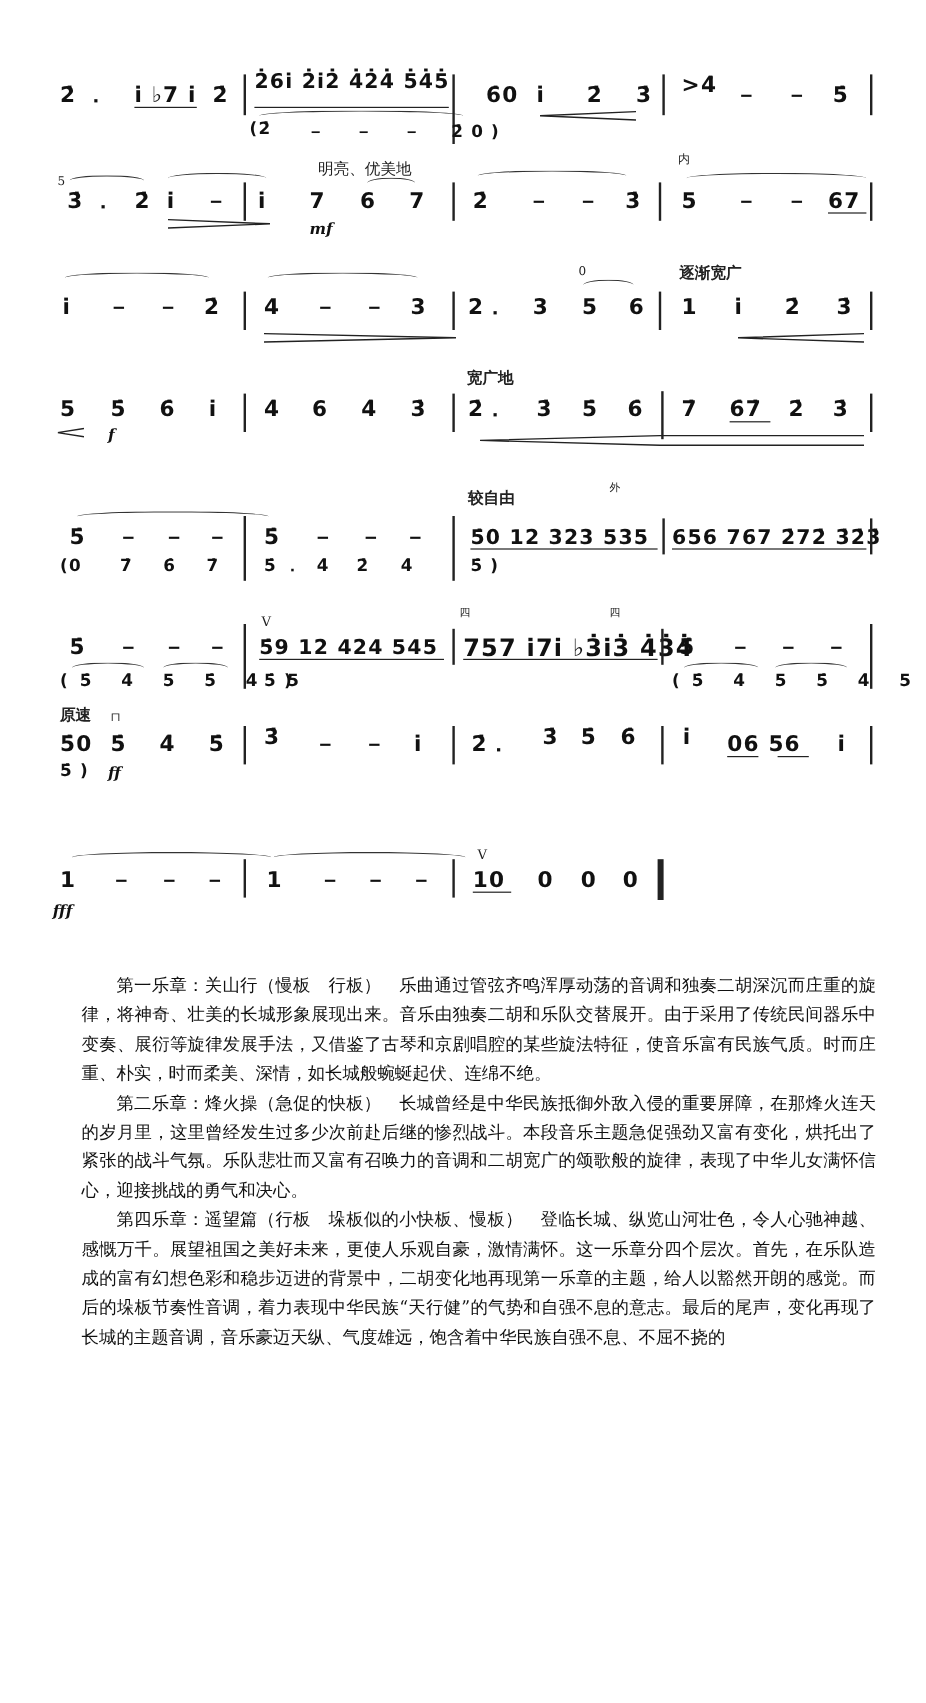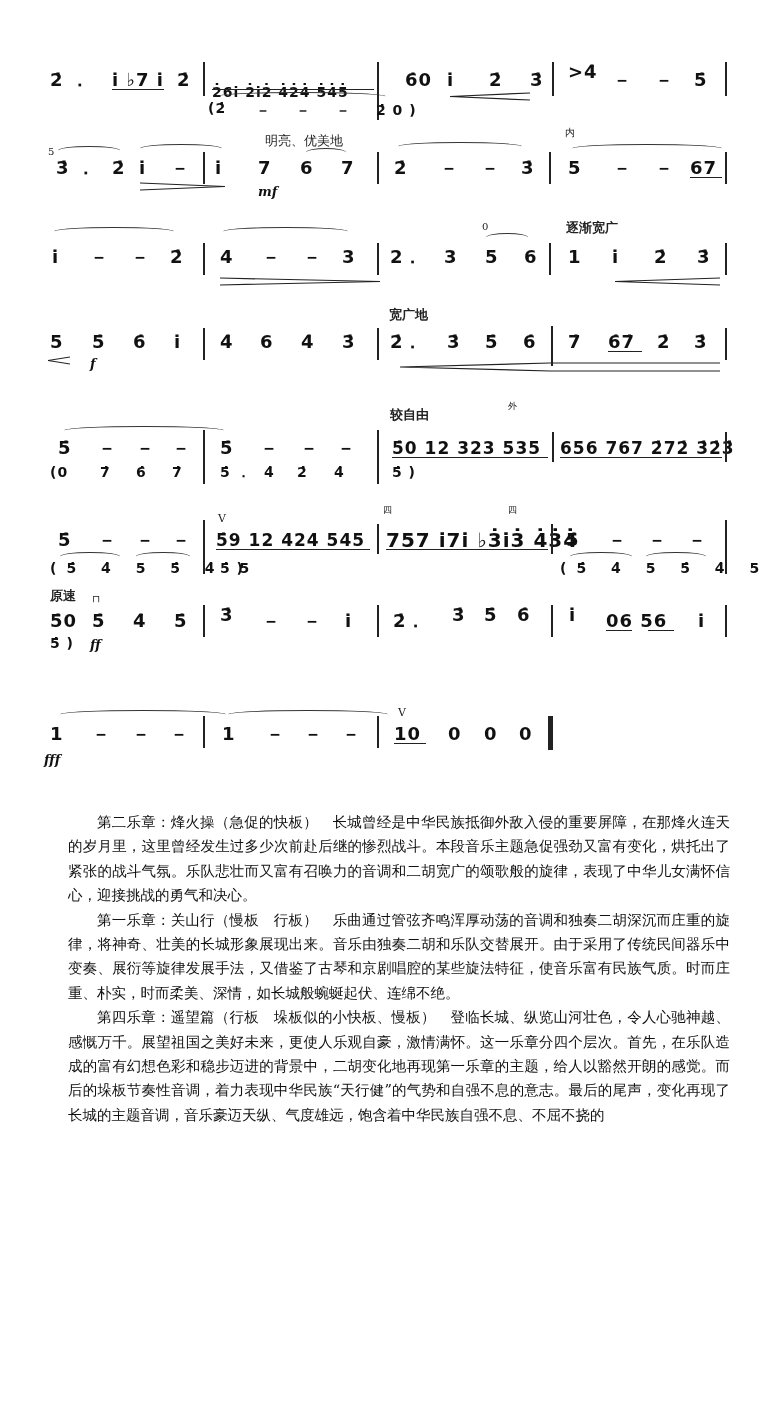--- a/index.html
+++ b/index.html
@@ -25,21 +25,21 @@
 <body>
 
 <div class="score">
 
   <div class="sys" style="top:0;height:120px;">
     <span class="n" style="left:50px;top:70px;">2̇ ．</span>
     <span class="n" style="left:112px;top:70px;">i̇ ♭7 i̇</span>
     <span class="ul" style="left:112px;top:89px;width:52px;"></span>
     <span class="n" style="left:177px;top:70px;">2̇</span>
     <span class="bar" style="left:203px;top:62px;height:34px;"></span>
-    <span class="n" style="left:212px;top:82px;font-size:14px;">2̇6i̇ 2̇i̇2̇ 4̇2̇4̇ 5̇4̇5̇</span>
+    <span class="n" style="left:212px;top:58px;font-size:17px;">2̇6i̇ 2̇i̇2̇ 4̇2̇4̇ 5̇4̇5̇</span>
     <span class="ul" style="left:212px;top:89px;width:162px;"></span>
     <span class="n sm" style="left:208px;top:100px;">(2̇</span>
     <span class="n sm" style="left:256px;top:102px;">－</span>
     <span class="n sm" style="left:296px;top:102px;">－</span>
     <span class="n sm" style="left:336px;top:102px;">－</span>
     <span class="slur" style="left:216px;top:92px;width:170px;"></span>
     <span class="bar" style="left:377px;top:62px;height:58px;"></span>
     <span class="n" style="left:392px;top:70px;margin-left:13px;">6̇0</span>
     <span class="n sm" style="left:376px;top:102px;">2̇ 0 )</span>
     <span class="n" style="left:447px;top:70px;">i̇</span>
@@ -276,16 +276,16 @@
     <span class="n" style="left:394px;top:44px;">10</span>
     <span class="ul" style="left:394px;top:63px;width:32px;"></span>
     <span class="n" style="left:448px;top:44px;">0</span>
     <span class="n" style="left:484px;top:44px;">0</span>
     <span class="n" style="left:519px;top:44px;">0</span>
     <span class="bar dbl" style="left:548px;top:36px;height:34px;"></span>
   </div>
 </div>
 
 <div class="text">
+  <p><span>第一乐章：关山行（慢板　行板）</span>　<span>乐曲通过管弦齐鸣浑厚动荡的音调和独奏二胡深沉而庄重的旋律，将神奇、壮美的长城形象展现出来。音乐由独奏二胡和乐队交替展开。由于采用了传统民间器乐中变奏、展衍等旋律发展手法，又借鉴了古琴和京剧唱腔的某些旋法特征，使音乐富有民族气质。时而庄重、朴实，时而柔美、深情，如长城般蜿蜒起伏、连绵不绝。</span></p>
   <p><span>第二乐章：烽火操（急促的快板）</span>　<span>长城曾经是中华民族抵御外敌入侵的重要屏障，在那烽火连天的岁月里，这里曾经发生过多少次前赴后继的惨烈战斗。本段音乐主题急促强劲又富有变化，烘托出了紧张的战斗气氛。乐队悲壮而又富有召唤力的音调和二胡宽广的颂歌般的旋律，表现了中华儿女满怀信心，迎接挑战的勇气和决心。</span></p>
-  <p><span>第一乐章：关山行（慢板　行板）</span>　<span>乐曲通过管弦齐鸣浑厚动荡的音调和独奏二胡深沉而庄重的旋律，将神奇、壮美的长城形象展现出来。音乐由独奏二胡和乐队交替展开。由于采用了传统民间器乐中变奏、展衍等旋律发展手法，又借鉴了古琴和京剧唱腔的某些旋法特征，使音乐富有民族气质。时而庄重、朴实，时而柔美、深情，如长城般蜿蜒起伏、连绵不绝。</span></p>
   <p><span>第四乐章：遥望篇（行板　垛板似的小快板、慢板）</span>　<span>登临长城、纵览山河壮色，令人心驰神越、感慨万千。展望祖国之美好未来，更使人乐观自豪，激情满怀。这一乐章分四个层次。首先，在乐队造成的富有幻想色彩和稳步迈进的背景中，二胡变化地再现第一乐章的主题，给人以豁然开朗的感觉。而后的垛板节奏性音调，着力表现中华民族“天行健”的气势和自强不息的意志。最后的尾声，变化再现了长城的主题音调，音乐豪迈天纵、气度雄远，饱含着中华民族自强不息、不屈不挠的</span></p>
 </div>
 
 </body></html>

